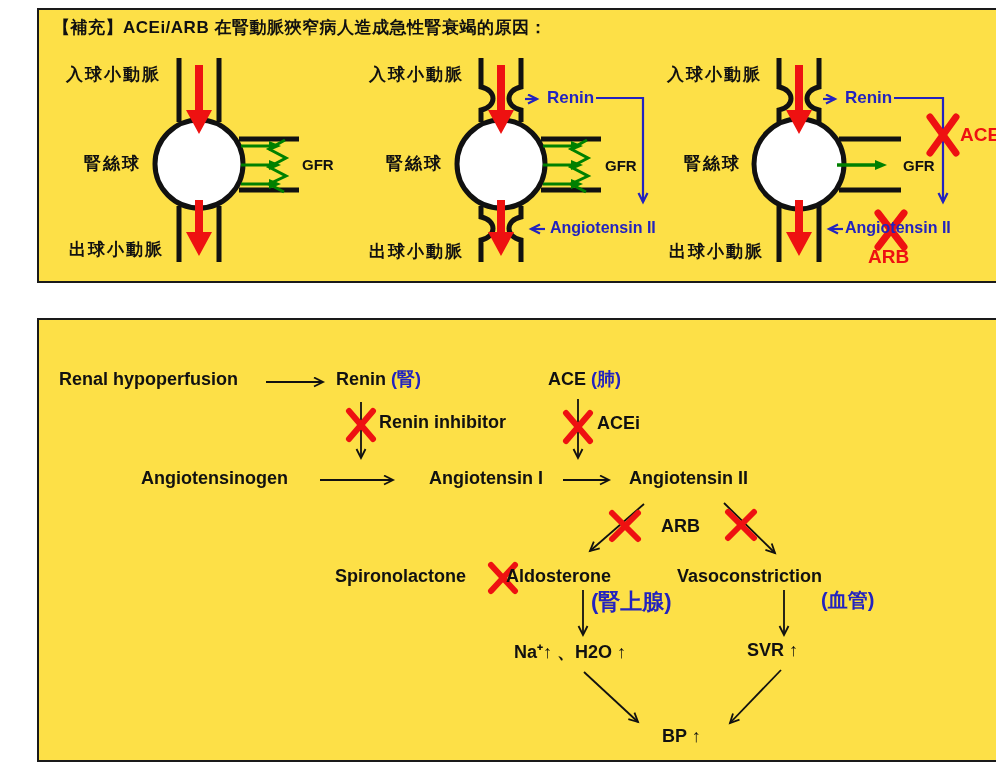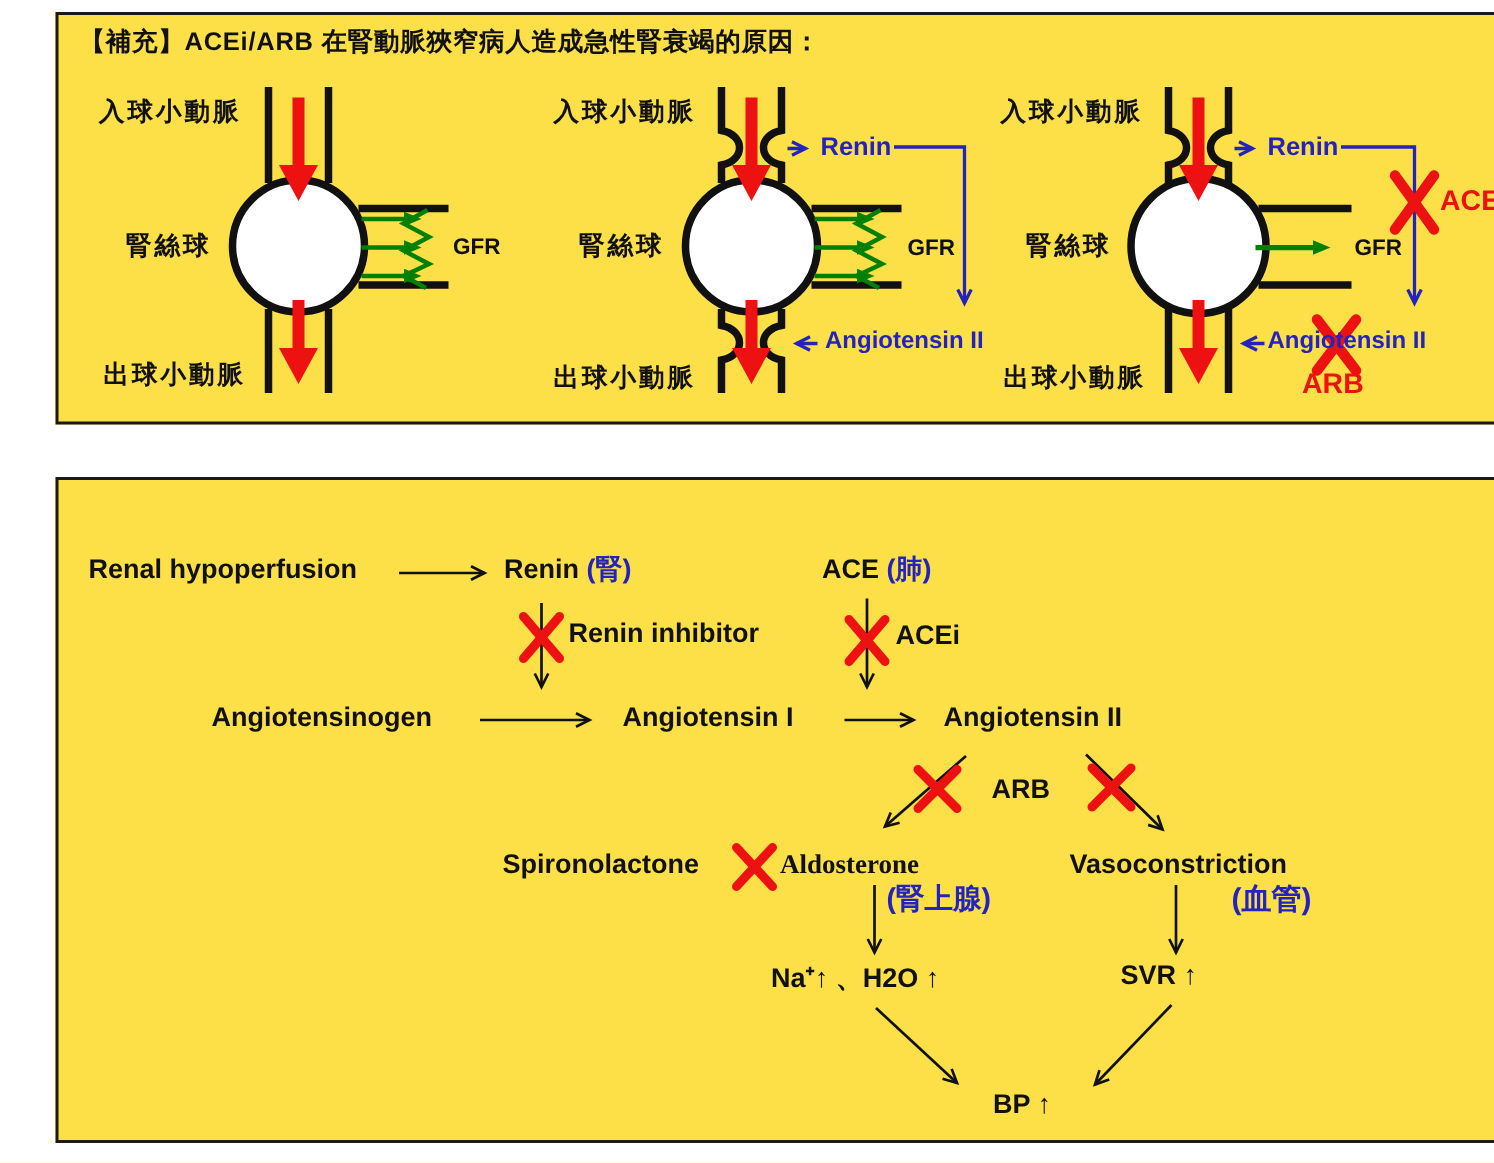--- a/index.html
+++ b/index.html
@@ -196,27 +196,27 @@
   <div class="lbl node" style="left:297px;top:49px;">
     <span>Renin</span><span class="blue" style="margin-left:5px;">(腎)</span>
   </div>
   <div class="lbl node" style="left:509px;top:49px;">
     <span>ACE</span><span class="blue" style="margin-left:5px;">(肺)</span>
   </div>
   <div class="lbl red node" style="left:340px;top:92px;">Renin inhibitor</div>
   <div class="lbl red node" style="left:558px;top:93px;">ACEi</div>
 
   <div class="lbl node" style="left:102px;top:148px;">Angiotensinogen</div>
-  <div class="lbl node" style="left:376px;top:148px;">Angiotensin I</div>
+  <div class="lbl node" style="left:390px;top:148px;">Angiotensin I</div>
   <div class="lbl node" style="left:590px;top:148px;">Angiotensin II</div>
 
   <div class="lbl red node" style="left:622px;top:196px;">ARB</div>
 
   <div class="lbl red node" style="left:296px;top:246px;">Spironolactone</div>
-  <div class="lbl node" style="left:481px;top:246px;font-family:Liberation Serif, serif;">Aldosterone</div>
-  <div class="lbl node" style="left:674px;top:246px;">Vasoconstriction</div>
-  <div class="lbl blue" style="left:552px;top:269px;font-size:19px;">(腎上腺)</div>
+  <div class="lbl node" style="left:467px;top:246px;">Aldosterone</div>
+  <div class="lbl node" style="left:638px;top:246px;">Vasoconstriction</div>
+  <div class="lbl blue" style="left:552px;top:269px;font-size:22px;">(腎上腺)</div>
   <div class="lbl blue" style="left:782px;top:269px;font-size:20px;">(血管)</div>
 
   <div class="lbl node" style="left:475px;top:322px;">Na⁺↑ 、H2O ↑</div>
   <div class="lbl node" style="left:708px;top:320px;">SVR ↑</div>
   <div class="lbl node" style="left:623px;top:406px;text-align:center;">BP ↑</div>
 </div>
 
 </body></html>

